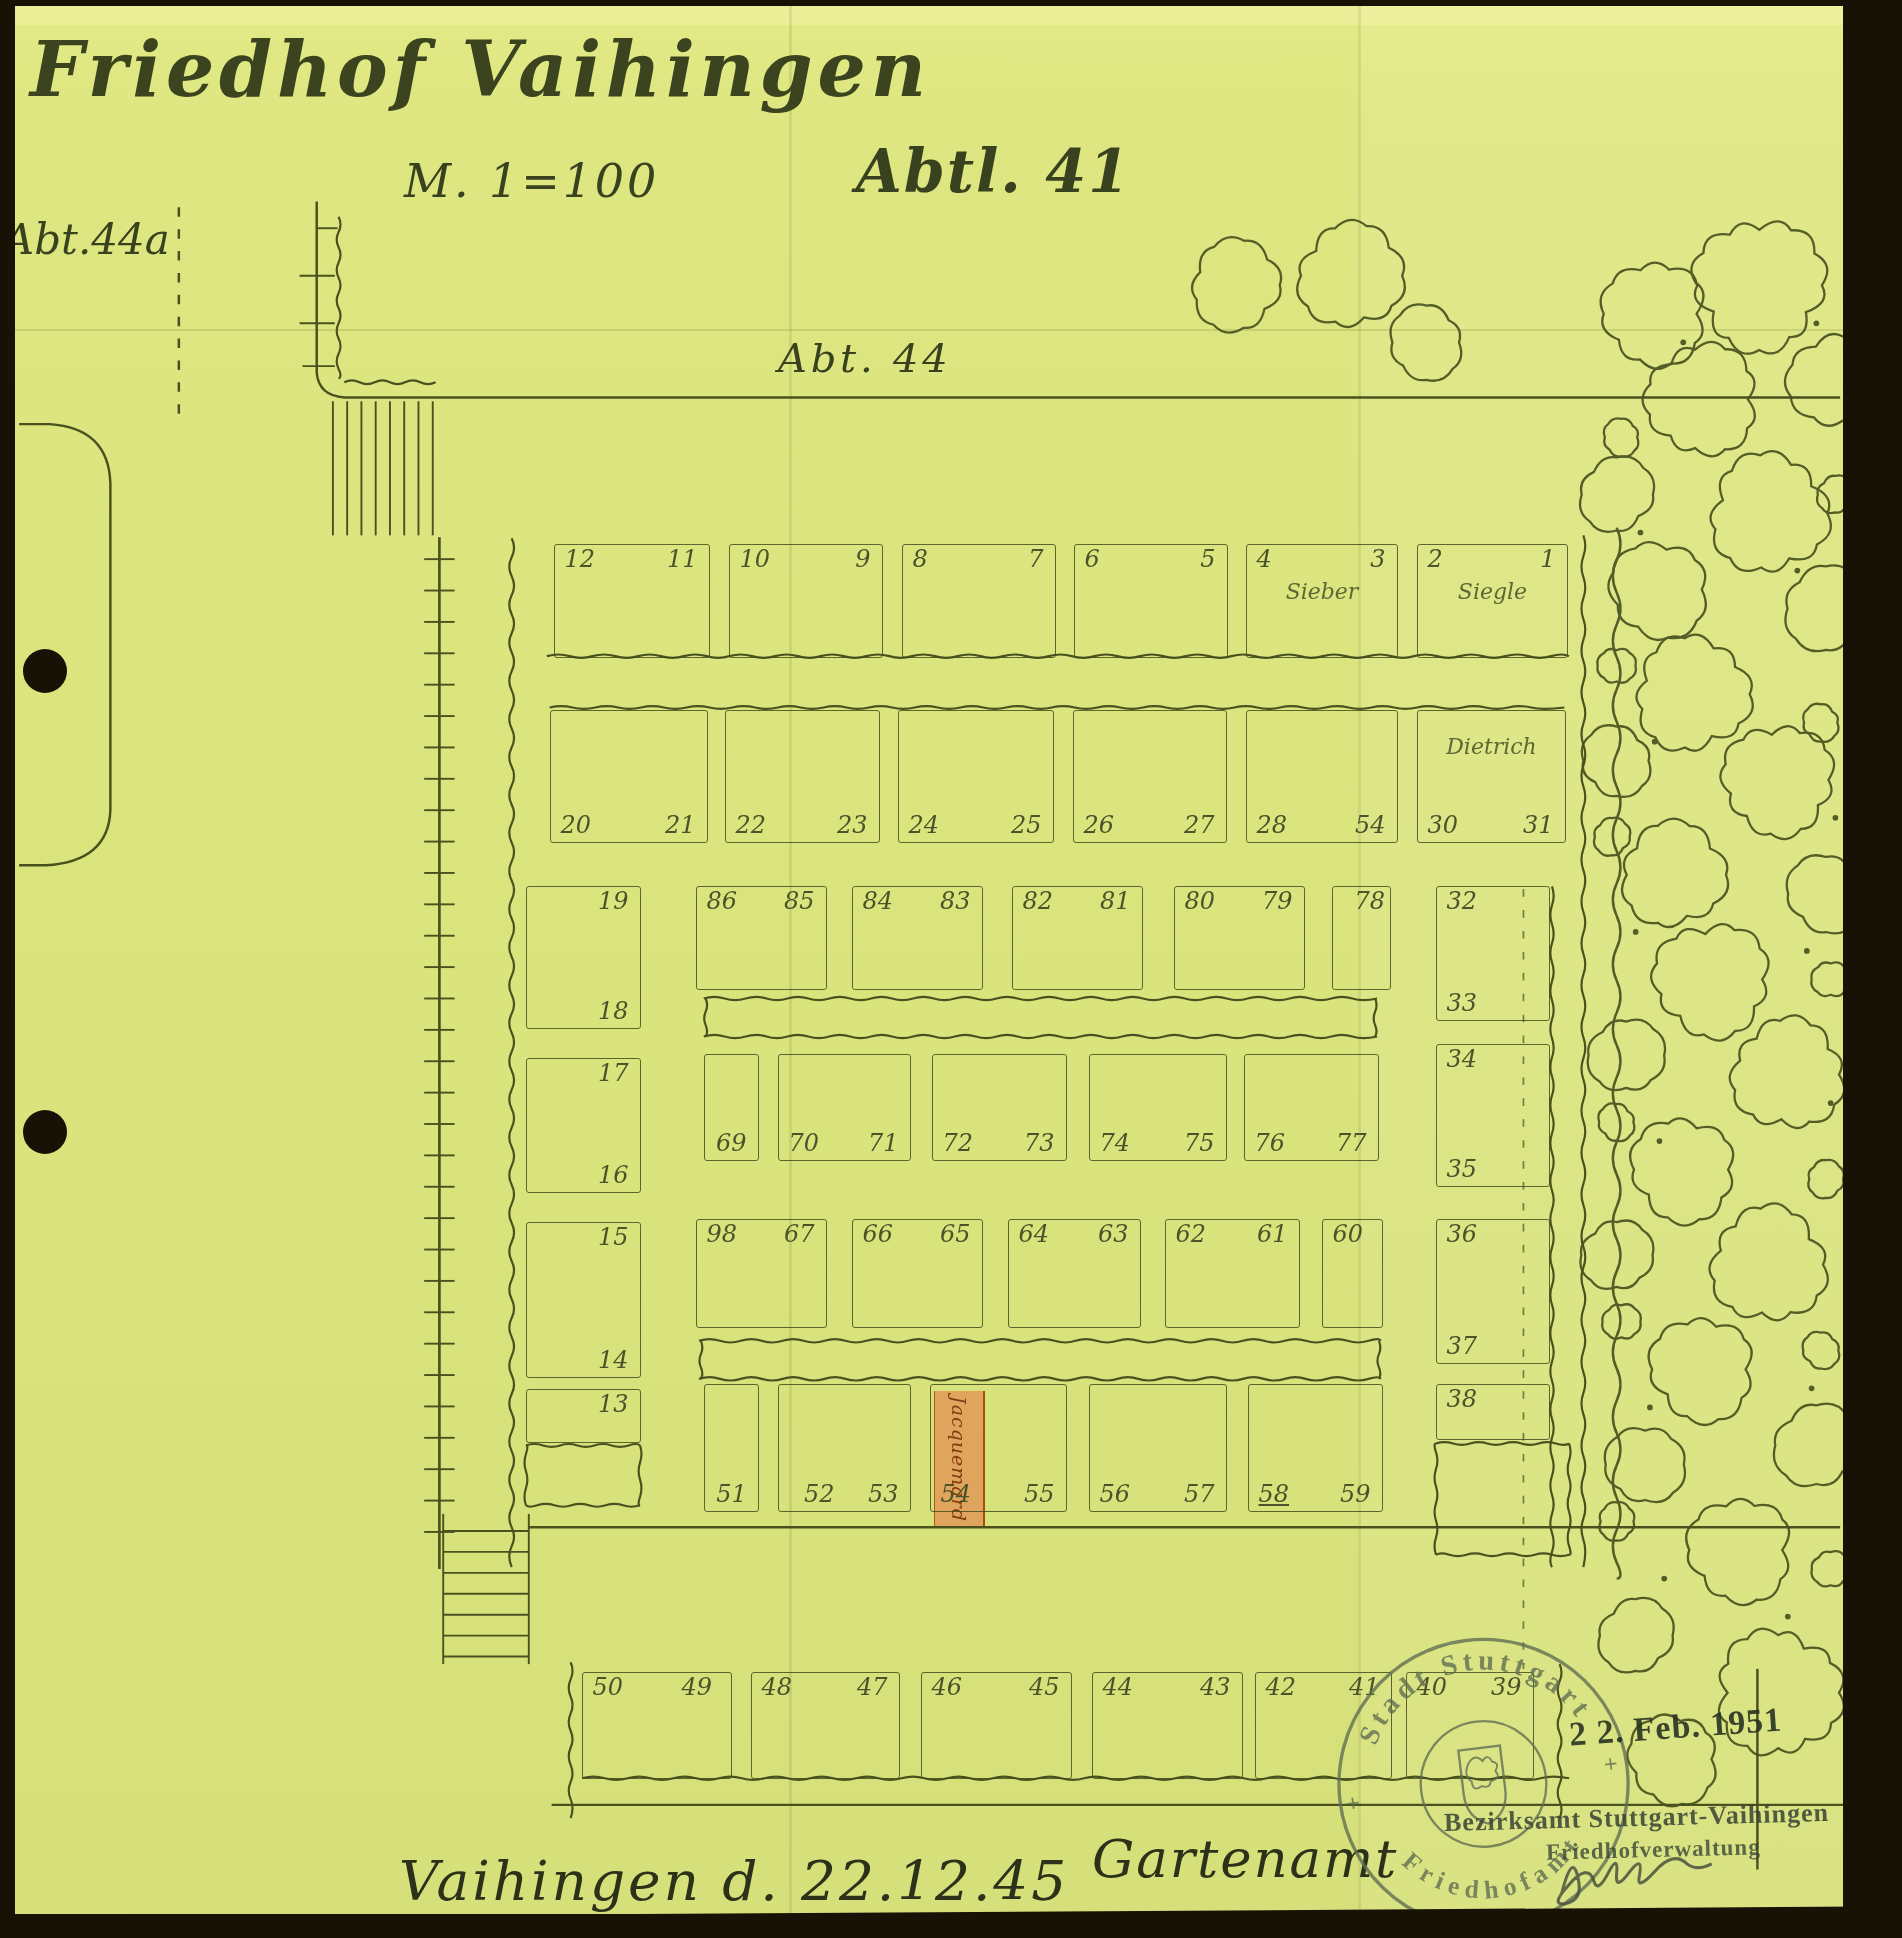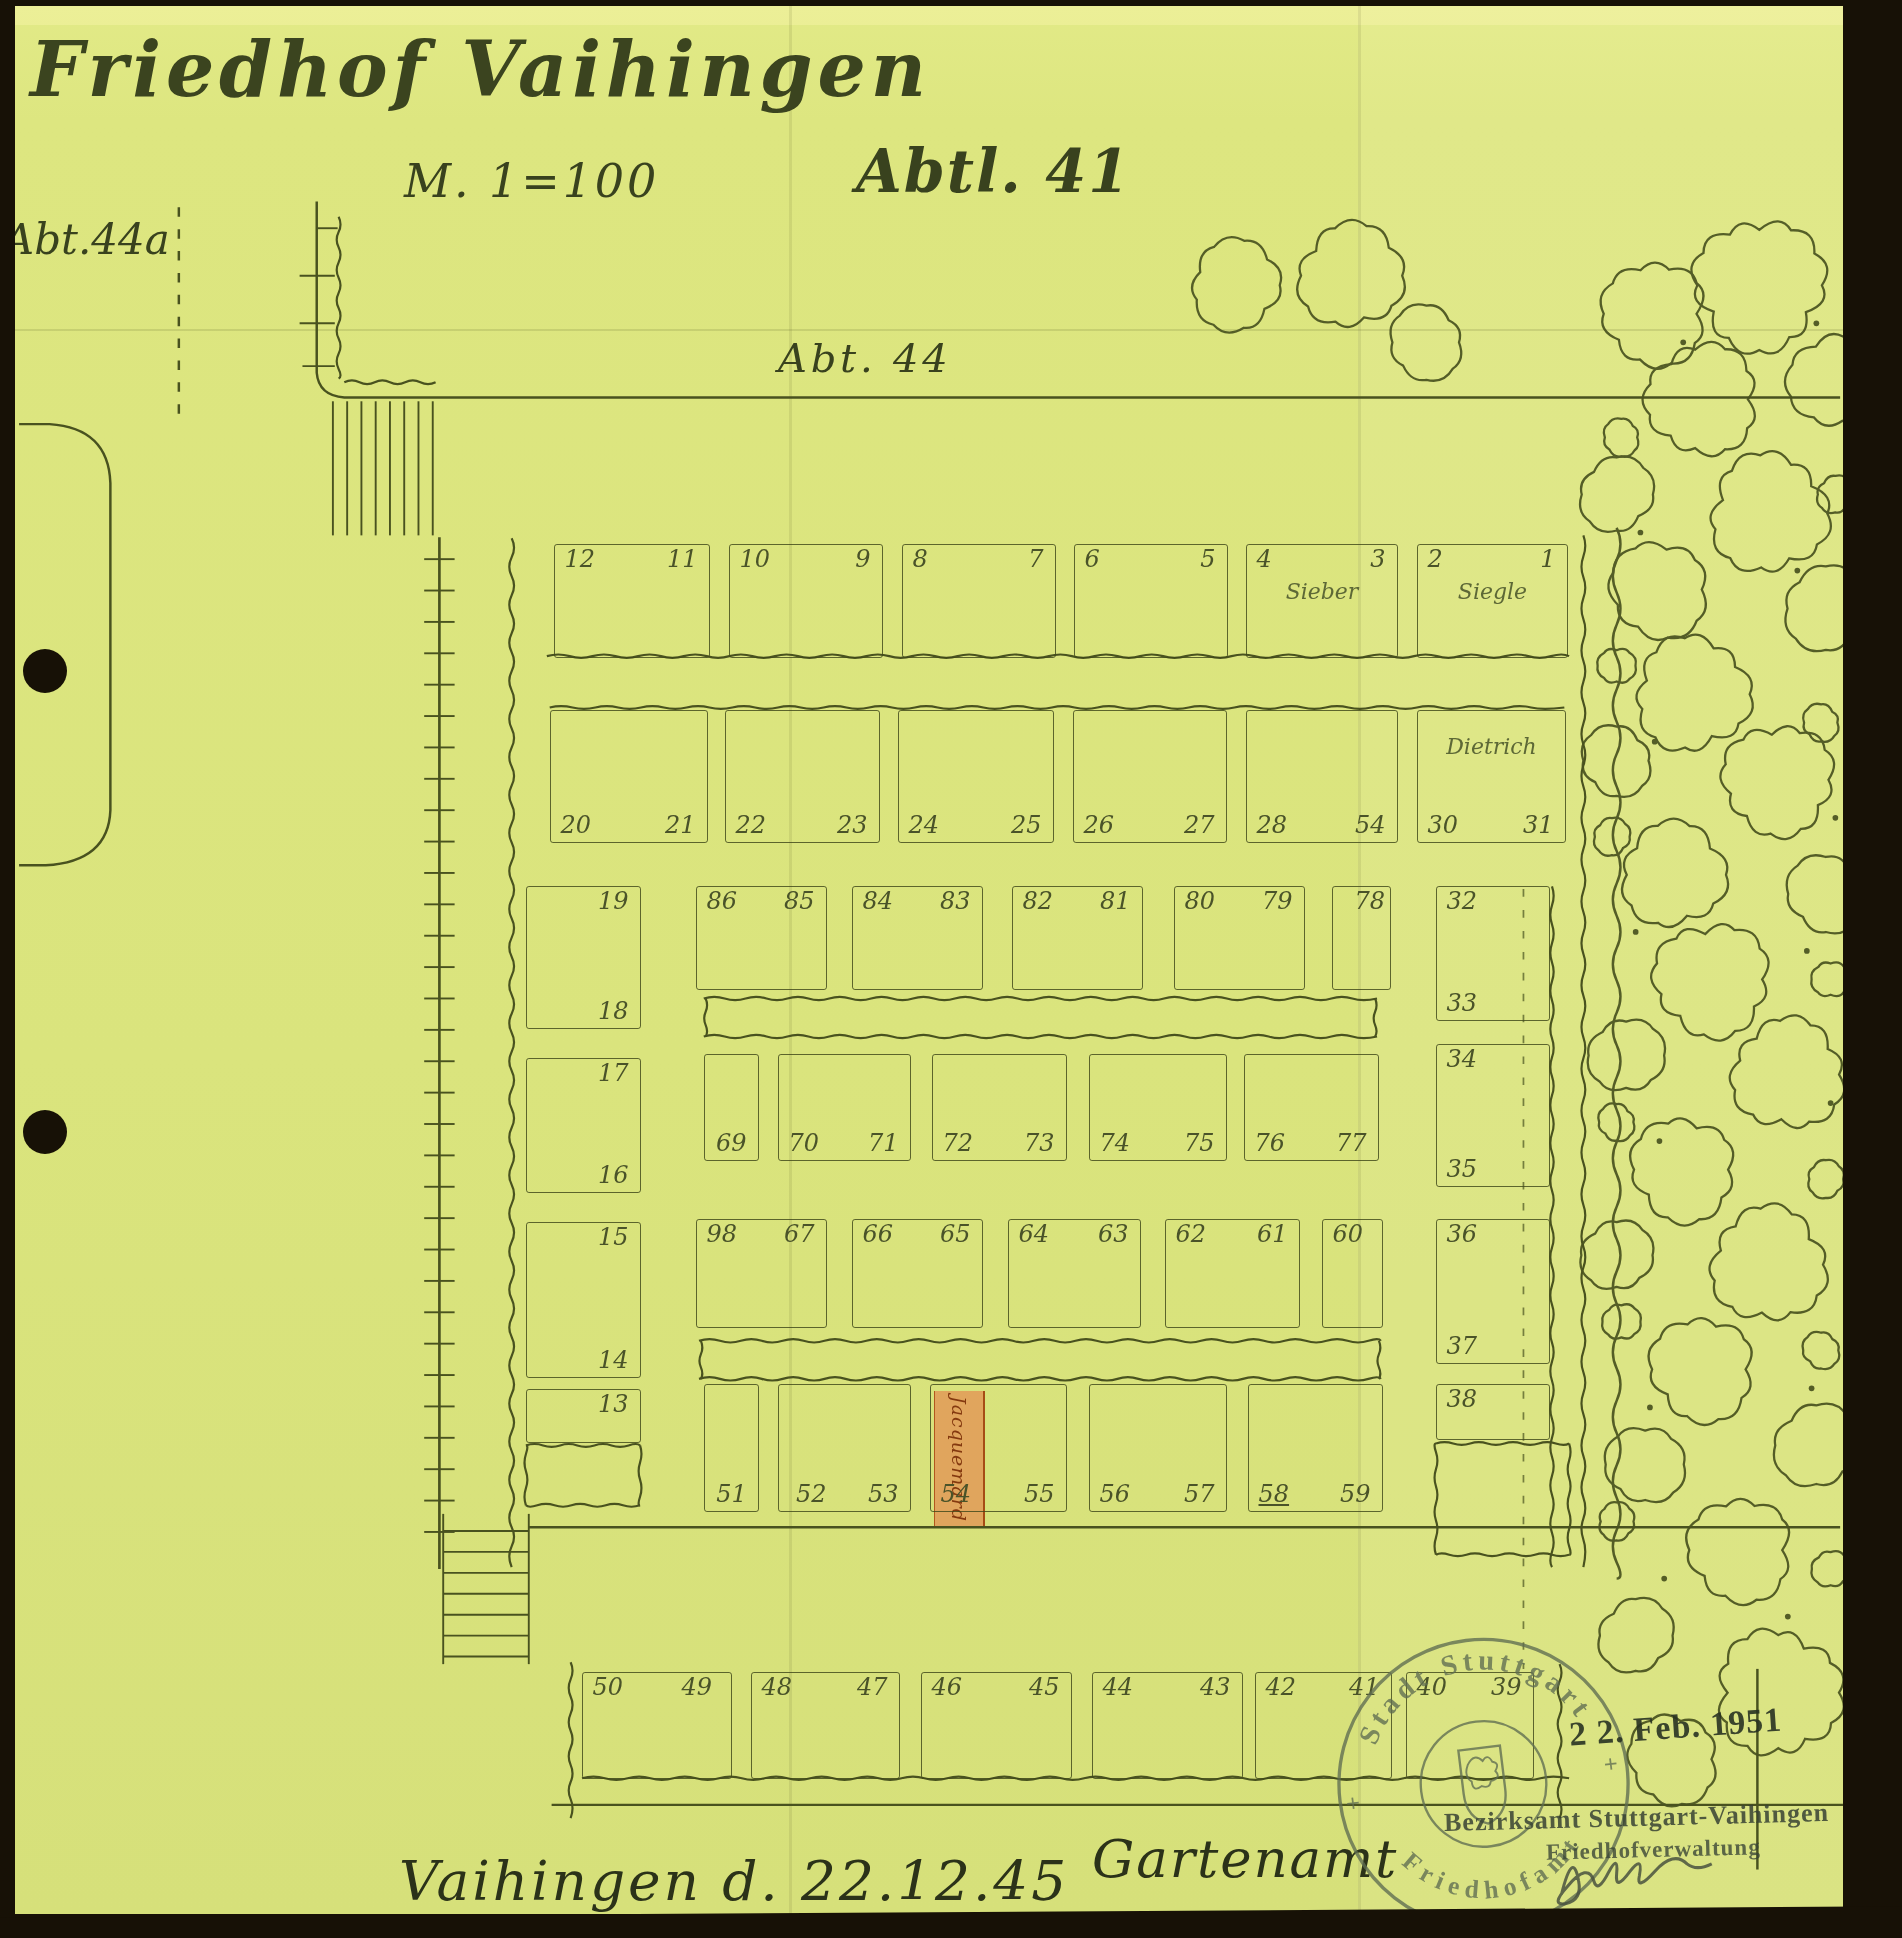--- a/index.html
+++ b/index.html
@@ -351,21 +351,21 @@
       <span class="pn" style="left: 9.5px; top: 1px;">62</span>
       <span class="pn" style="right: 11.4px; top: 1px;">61</span>
     </div>
     <div class="plot" style="left: 1322px; top: 1219px; width: 59px; height: 107px;">
       <span class="pn" style="left: 9.5px; top: 1px;">60</span>
     </div>
     <div class="plot" style="left: 704px; top: 1384px; width: 53px; height: 126px;">
       <span class="pn" style="left: 50%; transform: translateX(-50%); bottom: 2.9px; text-align: right;">51</span>
     </div>
     <div class="plot" style="left: 778px; top: 1384px; width: 131px; height: 126px;">
-      <span class="pn" style="left: 17px; bottom: 2.9px;">52</span>
+      <span class="pn" style="left: 25px; bottom: 2.9px;">52</span>
       <span class="pn" style="right: 11.4px; bottom: 2.9px;">53</span>
     </div>
     <div class="plot" style="left: 930px; top: 1384px; width: 135px; height: 126px;">
       <span class="pn" style="left: 9.5px; bottom: 2.9px;">54</span>
       <span class="pn" style="right: 11.4px; bottom: 2.9px;">55</span>
     </div>
     <div class="plot" style="left: 1089px; top: 1384px; width: 136px; height: 126px;">
       <span class="pn" style="left: 9.5px; bottom: 2.9px;">56</span>
       <span class="pn" style="right: 11.4px; bottom: 2.9px;">57</span>
     </div>

